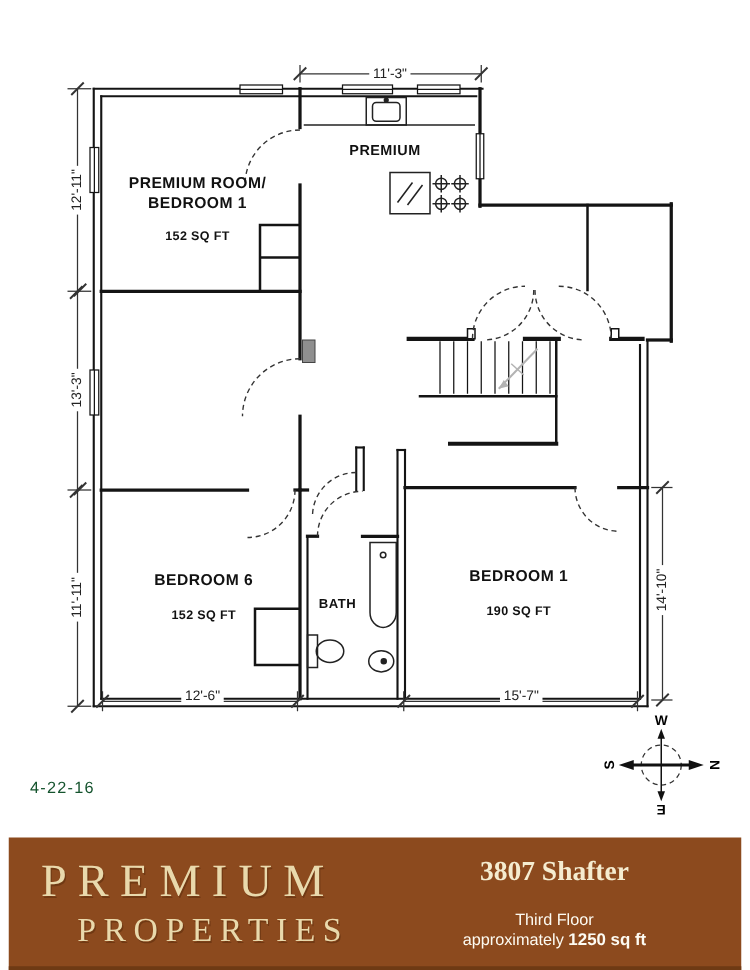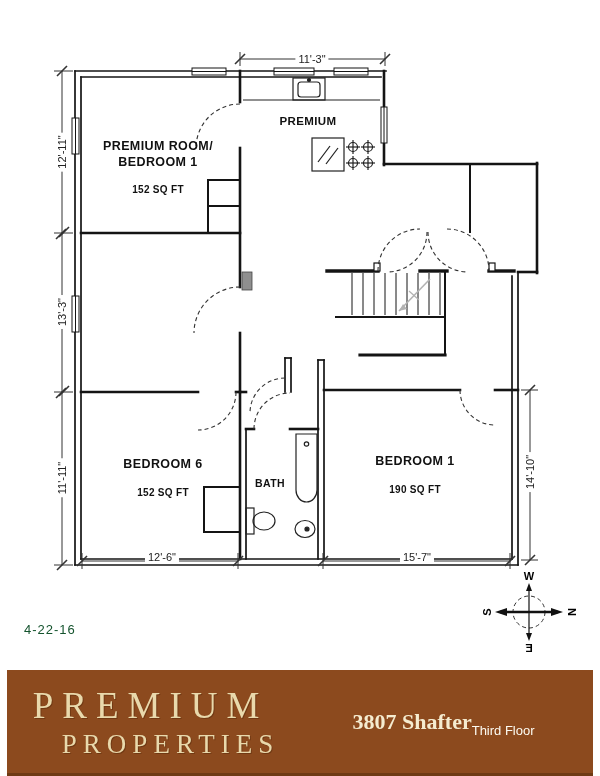--- a/index.html
+++ b/index.html
@@ -14,21 +14,21 @@
              white-space:nowrap;transform:translate(-50%,-50%);}
   .dim-label.vert{transform:translate(-50%,-50%) rotate(-90deg);}
   .date-label{position:absolute;left:24px;top:622px;font-size:13px;letter-spacing:1px;color:#14532d;}
   .footer{position:absolute;left:7px;top:670px;width:586px;height:103px;
           display:flex;align-items:stretch;border-bottom:3px solid #6e3a14;}
   .brand{width:49%;display:flex;flex-direction:column;justify-content:center;align-items:center;}
   .brand-line1{font-family:"Liberation Serif",serif;font-size:37px;letter-spacing:9px;
                font-weight:400;text-shadow:1px 1px 0 rgba(60,25,0,.35);}
   .brand-line2{font-family:"Liberation Serif",serif;font-size:27px;letter-spacing:6px;
                font-weight:400;margin-top:2px;text-shadow:1px 1px 0 rgba(60,25,0,.35);margin-left:40px;}
-  .listing{width:51%;display:flex;flex-direction:row;justify-content:center;
+  .listing{width:51%;display:flex;flex-direction:column;justify-content:center;
            align-items:center;text-align:center;}
   .listing-address{font-family:"Liberation Serif",serif;font-size:22px;font-weight:bold;}
   .listing-floor{font-size:13px;color:#fdfbf2;margin-top:18px;}
   .listing-approx{font-size:13px;color:#fdfbf2;margin-top:1px;}
   .listing-approx b{font-size:13.5px;}
 </style>
 </head>
 <body>
 
 <div class="page">
@@ -240,16 +240,19 @@
   <div class="date-label">4-22-16</div>
 
   <div class="footer" style="background: rgb(140, 74, 30);">
     <div class="brand" style="color: rgb(233, 217, 172);">
       <div class="brand-line1">PREMIUM</div>
       <div class="brand-line2">PROPERTIES</div>
     </div>
     <div class="listing">
       <div class="listing-address" style="color: rgb(245, 236, 208);">3807 Shafter</div>
       <div class="listing-floor">Third Floor</div>
+      <div class="listing-approx">
+        <span>approximately </span><b>1250 sq ft</b>
+      </div>
     </div>
   </div>
 
 </div>
 
 </body></html>

